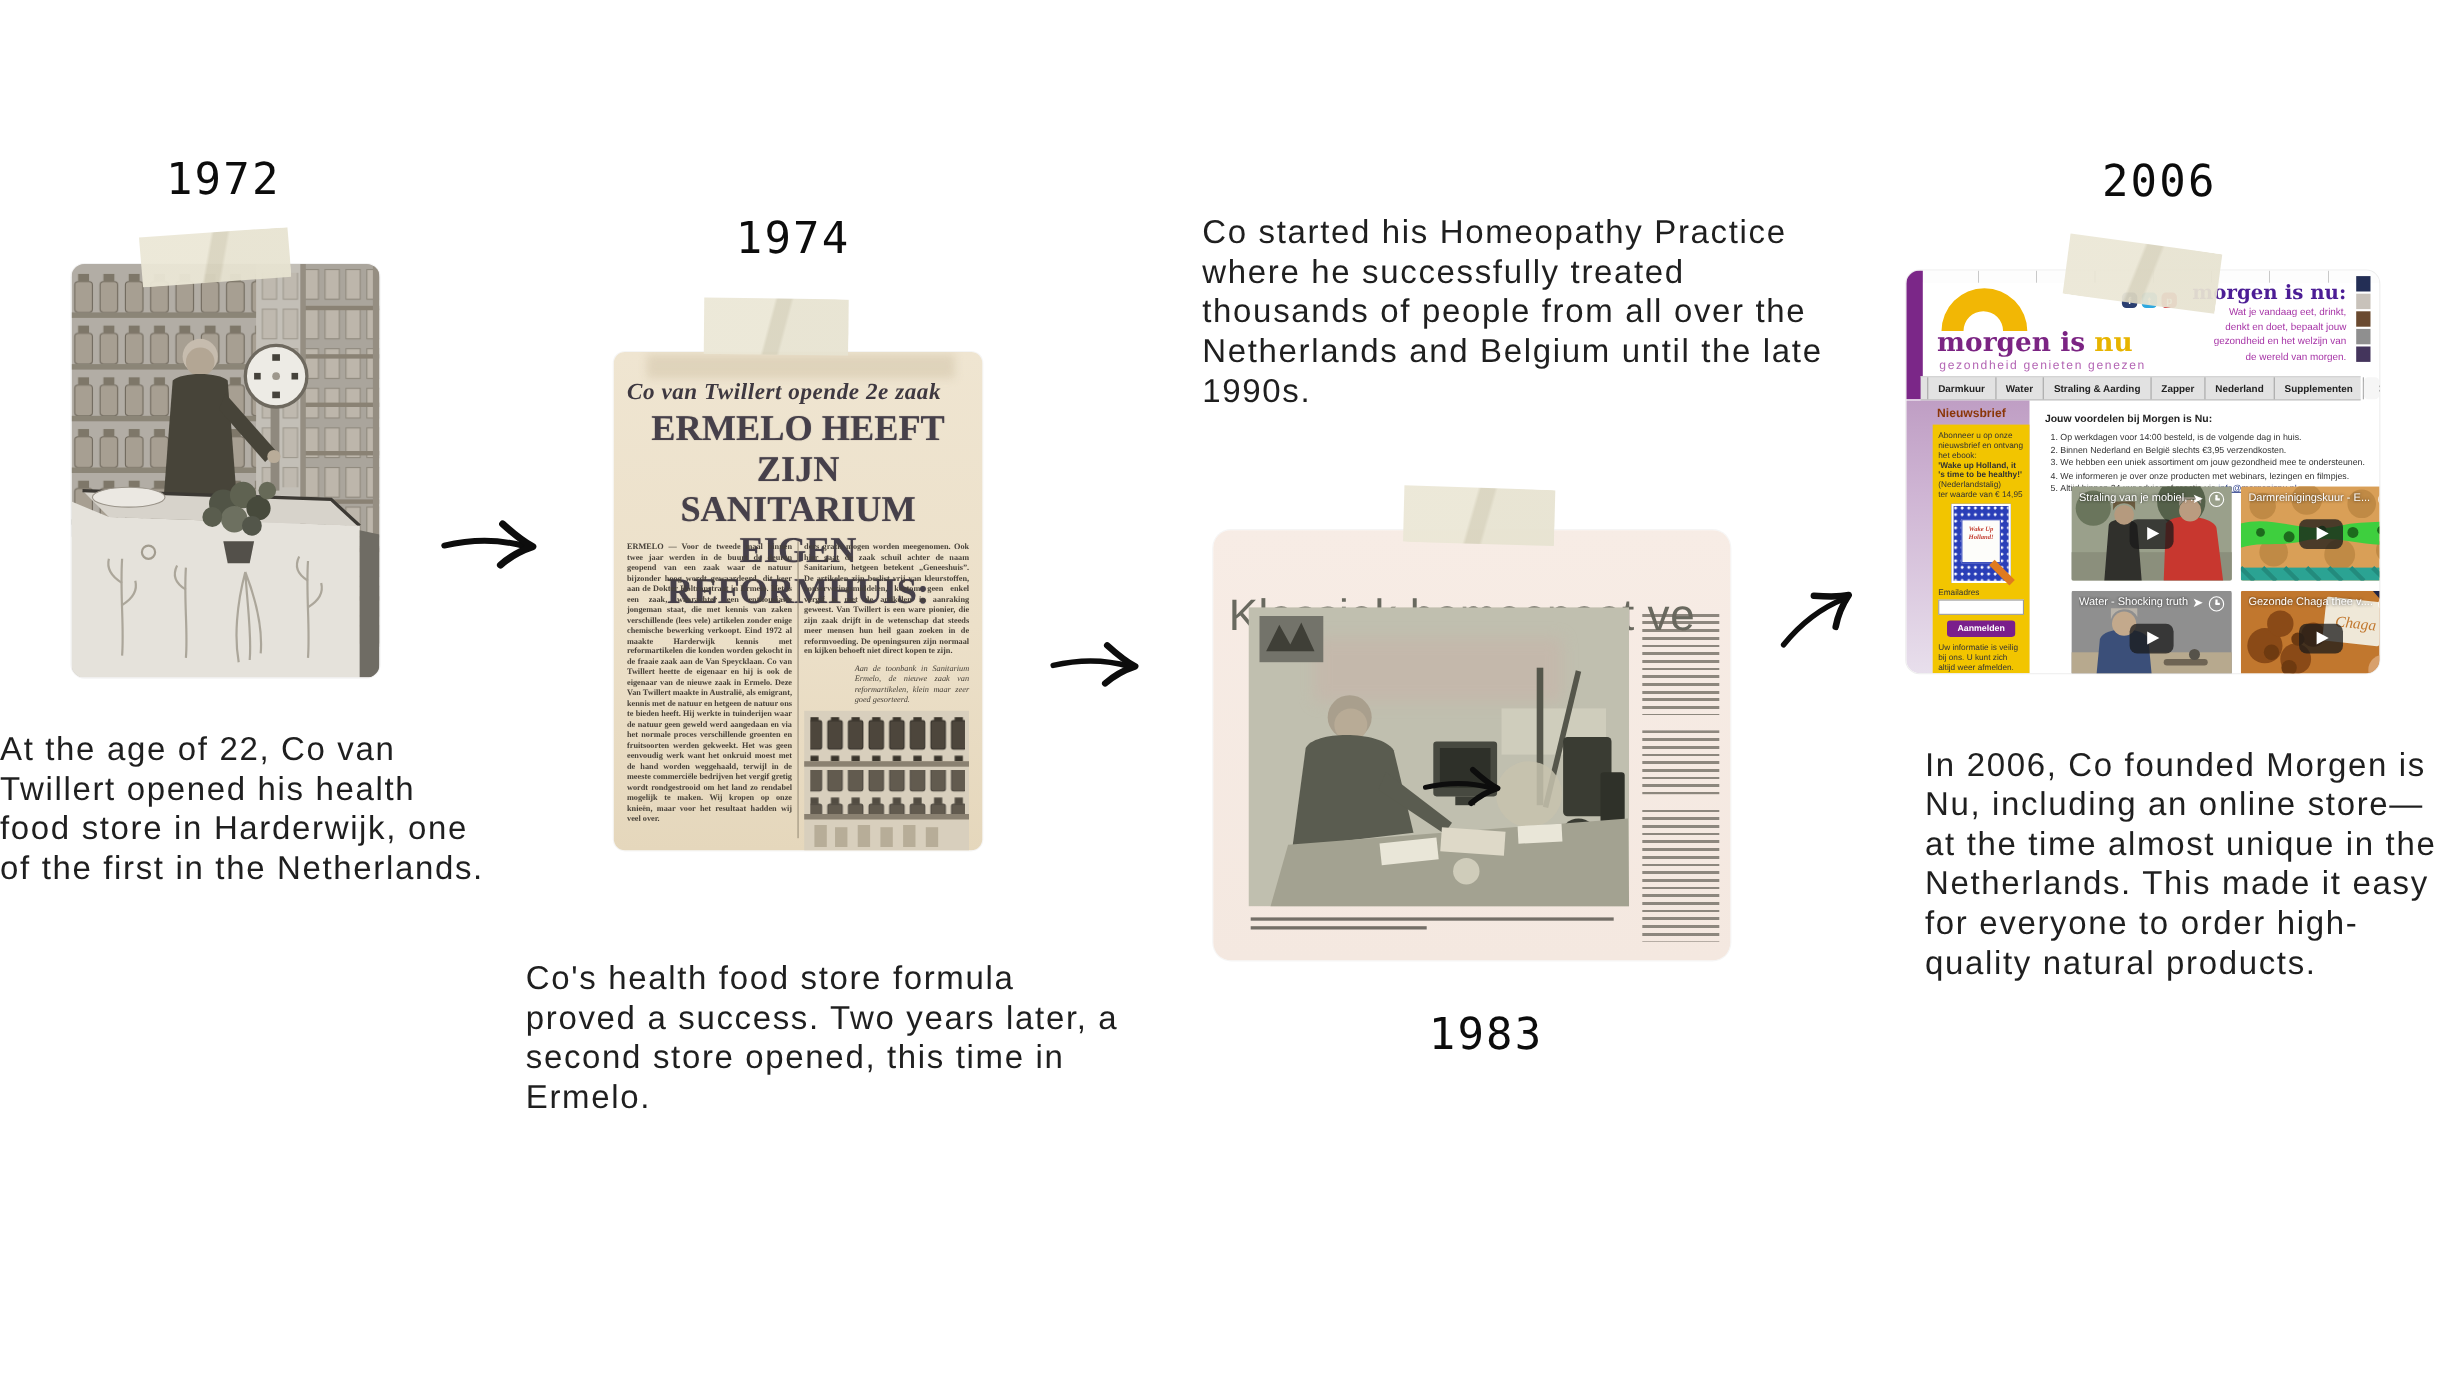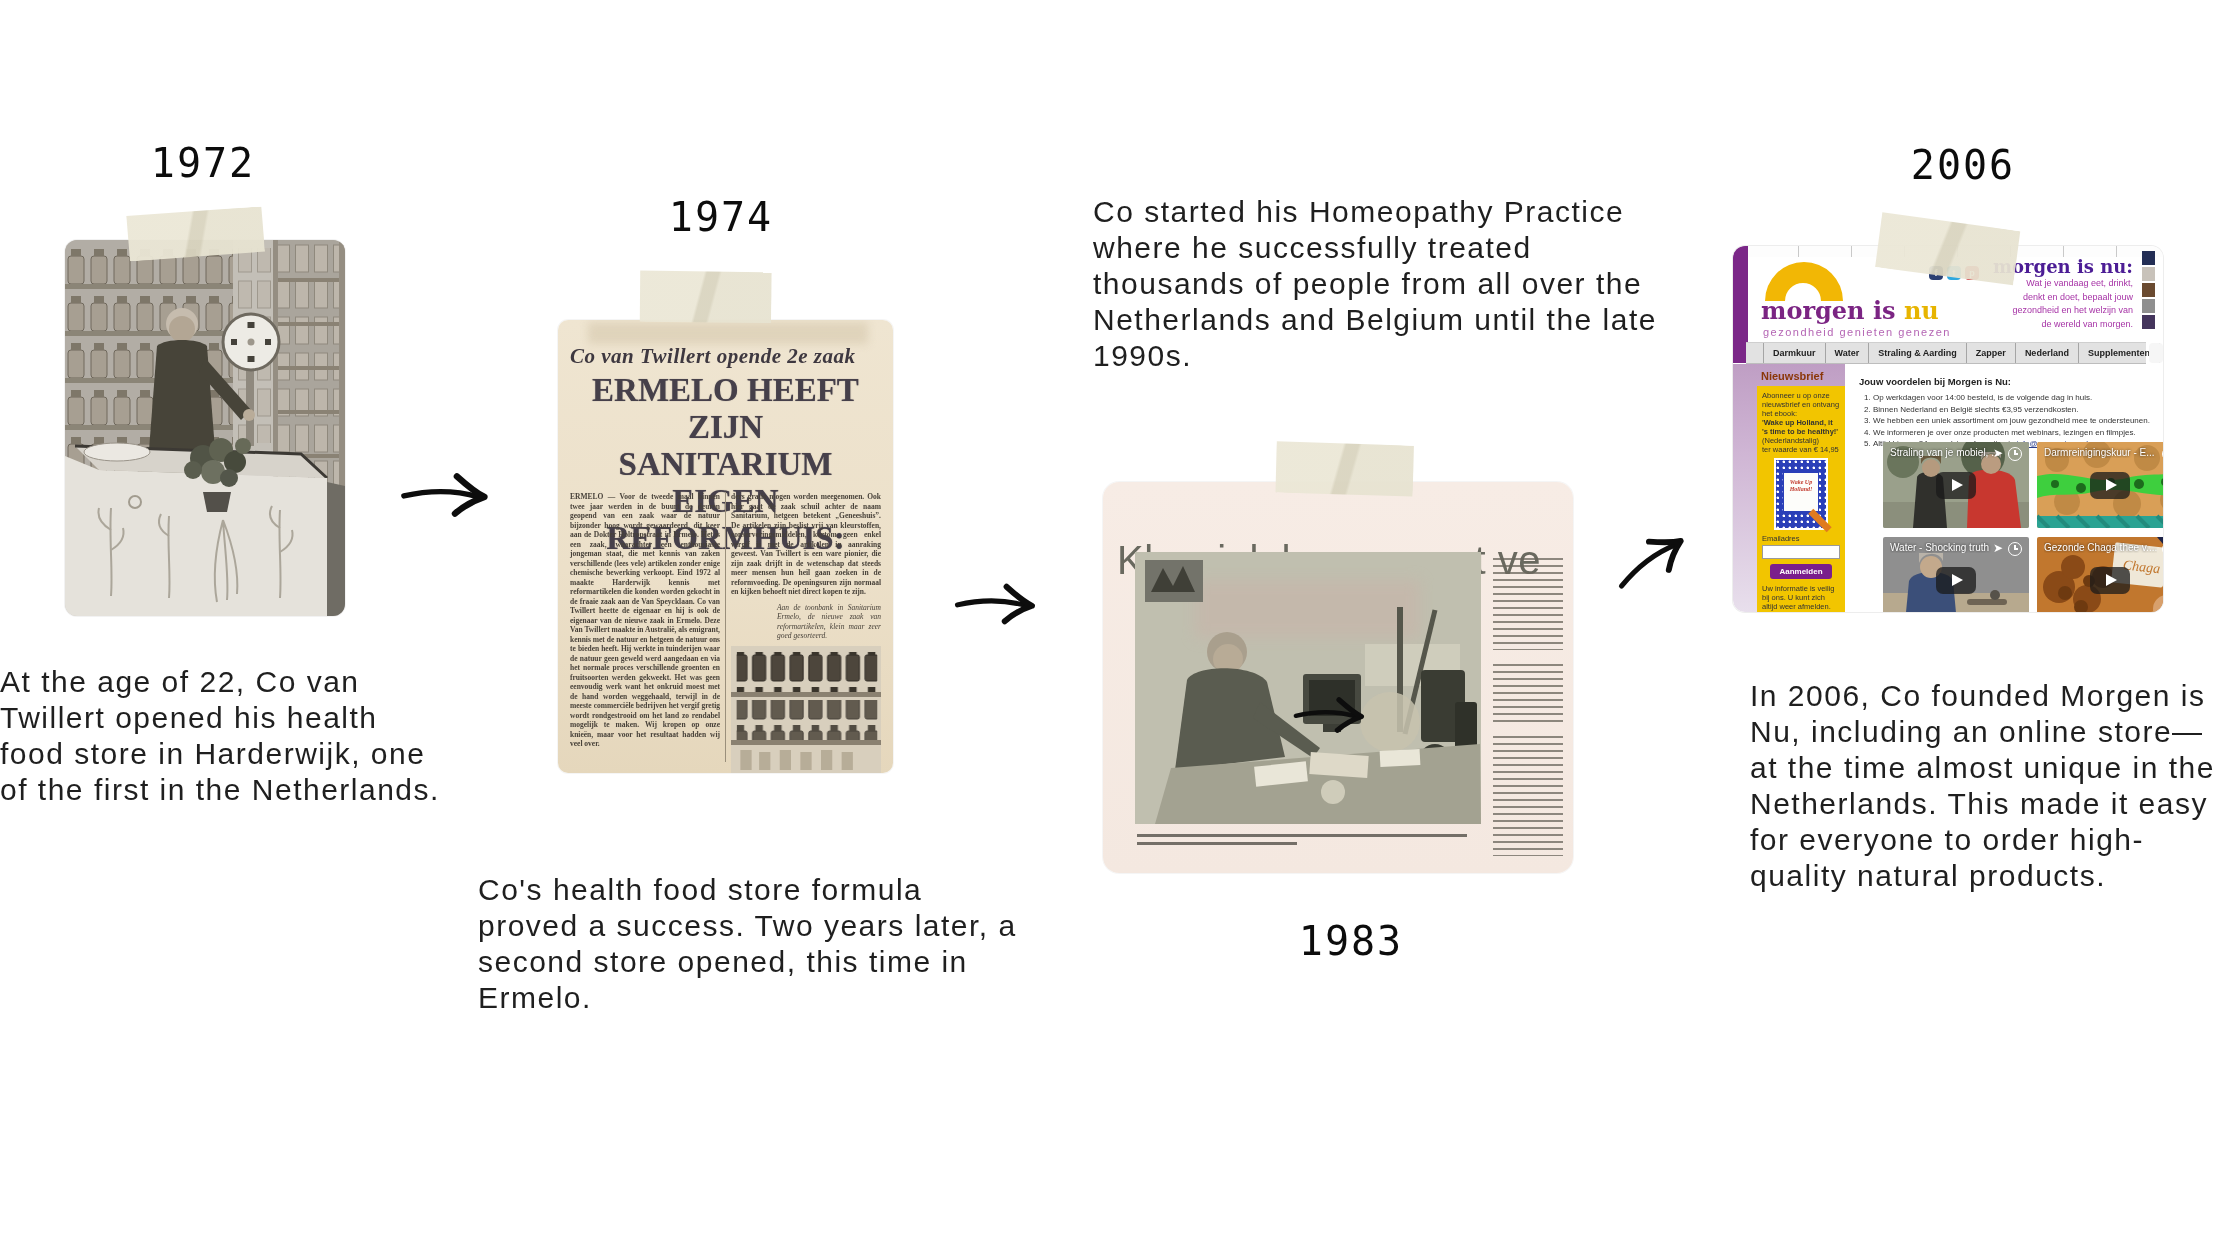--- a/index.html
+++ b/index.html
@@ -62,21 +62,21 @@
   .site .logosub{position:absolute;left:30px;top:80px;font-size:11px;letter-spacing:1.5px;color:#b465b4;}
   .site .soc{position:absolute;top:20px;width:14px;height:14px;border-radius:4px;color:#fff;
              font-size:9px;font-weight:bold;text-align:center;line-height:14px;}
   .site .tagline{position:absolute;left:240px;top:10px;width:160px;text-align:right;}
   .site .tagline .tt{font-family:"DejaVu Serif",serif;font-weight:bold;font-size:18px;color:#4c1d95;}
   .site .tagline .tl{font-size:9px;line-height:13.5px;color:#a633a6;}
   .site .strip{position:absolute;left:409px;top:5px;width:13px;height:88px;}
   .site .strip div{width:13px;height:14px;margin-bottom:2px;}
   .site .nav{position:absolute;left:13px;top:96px;width:400px;height:22px;background:#e2e2e2;
              border-top:1px solid #cfcfcf;border-bottom:1px solid #bdbdbd;display:flex;align-items:stretch;
-             padding-left:17px;box-sizing:border-box;}
+             padding-left:6px;box-sizing:border-box;}
   .site .nav .ni{font-size:9px;font-weight:bold;color:#222;display:flex;align-items:center;
                  padding:0 9px;border-right:1px solid #a5a5a5;white-space:nowrap;}
   .site .nav .ni:first-child{border-left:1px solid #a5a5a5;}
   .site .navcut{position:absolute;left:416px;top:97px;width:14px;height:20px;background:#f6f6f6;border-radius:4px;}
   .site .sidebar{position:absolute;left:0;top:118px;width:112px;bottom:0;
                  background:linear-gradient(180deg,#bf9ec4 0%,#cfb5d4 35%,#e8dfec 100%);
                  border-bottom-left-radius:12px;}
   .site .sbtitle{position:absolute;left:28px;top:6px;font-size:11px;font-weight:bold;color:#8a3608;}
   .site .ybox{position:absolute;left:24px;top:22px;width:88px;height:226px;background:#f2c500;
               padding:5px 5px;box-sizing:border-box;font-size:7.5px;line-height:9px;color:#333;}

